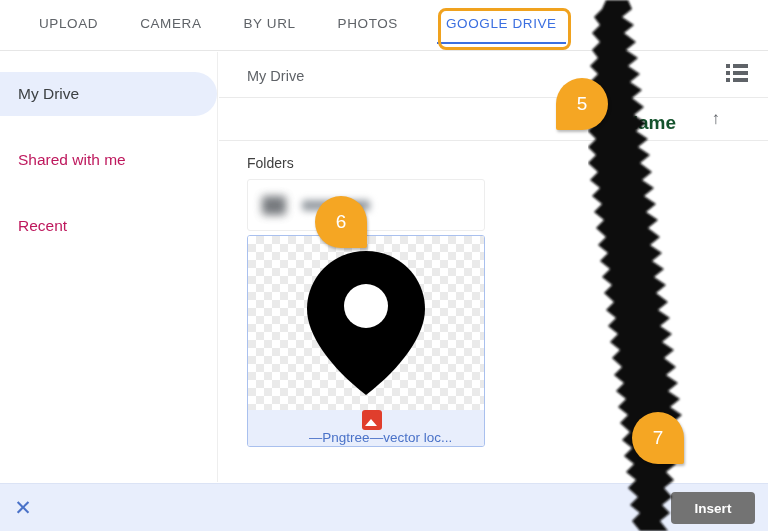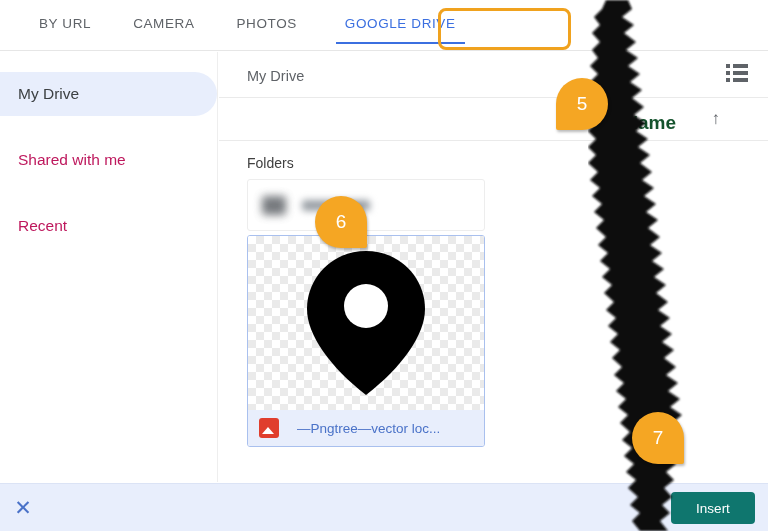--- a/index.html
+++ b/index.html
@@ -229,20 +229,21 @@
     justify-content: center;
   }
   .pin-svg { display: block; }
   .file-meta {
     height: 36px;
     background: #e8eefc;
     display: flex;
     align-items: center;
     padding-left: 11px;
     box-sizing: border-box;
+    flex-direction: column;
   }
   .img-icon {
     width: 20px;
     height: 20px;
     background: #e03e2d;
     border-radius: 3px;
     position: relative;
     flex: none;
   }
   .img-icon::after {
@@ -286,26 +287,26 @@
     align-items: center;
     justify-content: center;
     cursor: pointer;
   }
   .insert-btn {
     position: absolute;
     right: 13px;
     top: 8px;
     width: 84px;
     height: 32px;
-    background: #0f766e;
+    background: #737373;
     color: #ffffff;
     border: none;
     border-radius: 4px;
     font-size: 13.5px;
-    font-weight: normal;
+    font-weight: bold;
     font-family: "Liberation Sans", sans-serif;
     cursor: pointer;
   }
 
   
   .redaction-band {
     position: absolute;
     left: 588px;
     top: 0;
     width: 100px;
@@ -335,22 +336,23 @@
   }
   .c5 { left: 556px; top: 78px; }
   .c6 { left: 315px; top: 196px; }
   .c7 { left: 632px; top: 412px; }
 </style>
 </head>
 <body>
 
 <div class="tabbar">
   <div class="tabs">
+    <div class="tab">UPLOAD</div>
+    <div class="tab">CAMERA</div>
     <div class="tab">BY URL</div>
-    <div class="tab">CAMERA</div>
     <div class="tab">PHOTOS</div>
     <div class="tab-active-wrap">
       <div class="tab active">GOOGLE DRIVE</div>
       <div class="tab-underline"></div>
     </div>
   </div>
 </div>
 <div class="tab-highlight-box"></div>
 
 <div class="sidebar">

